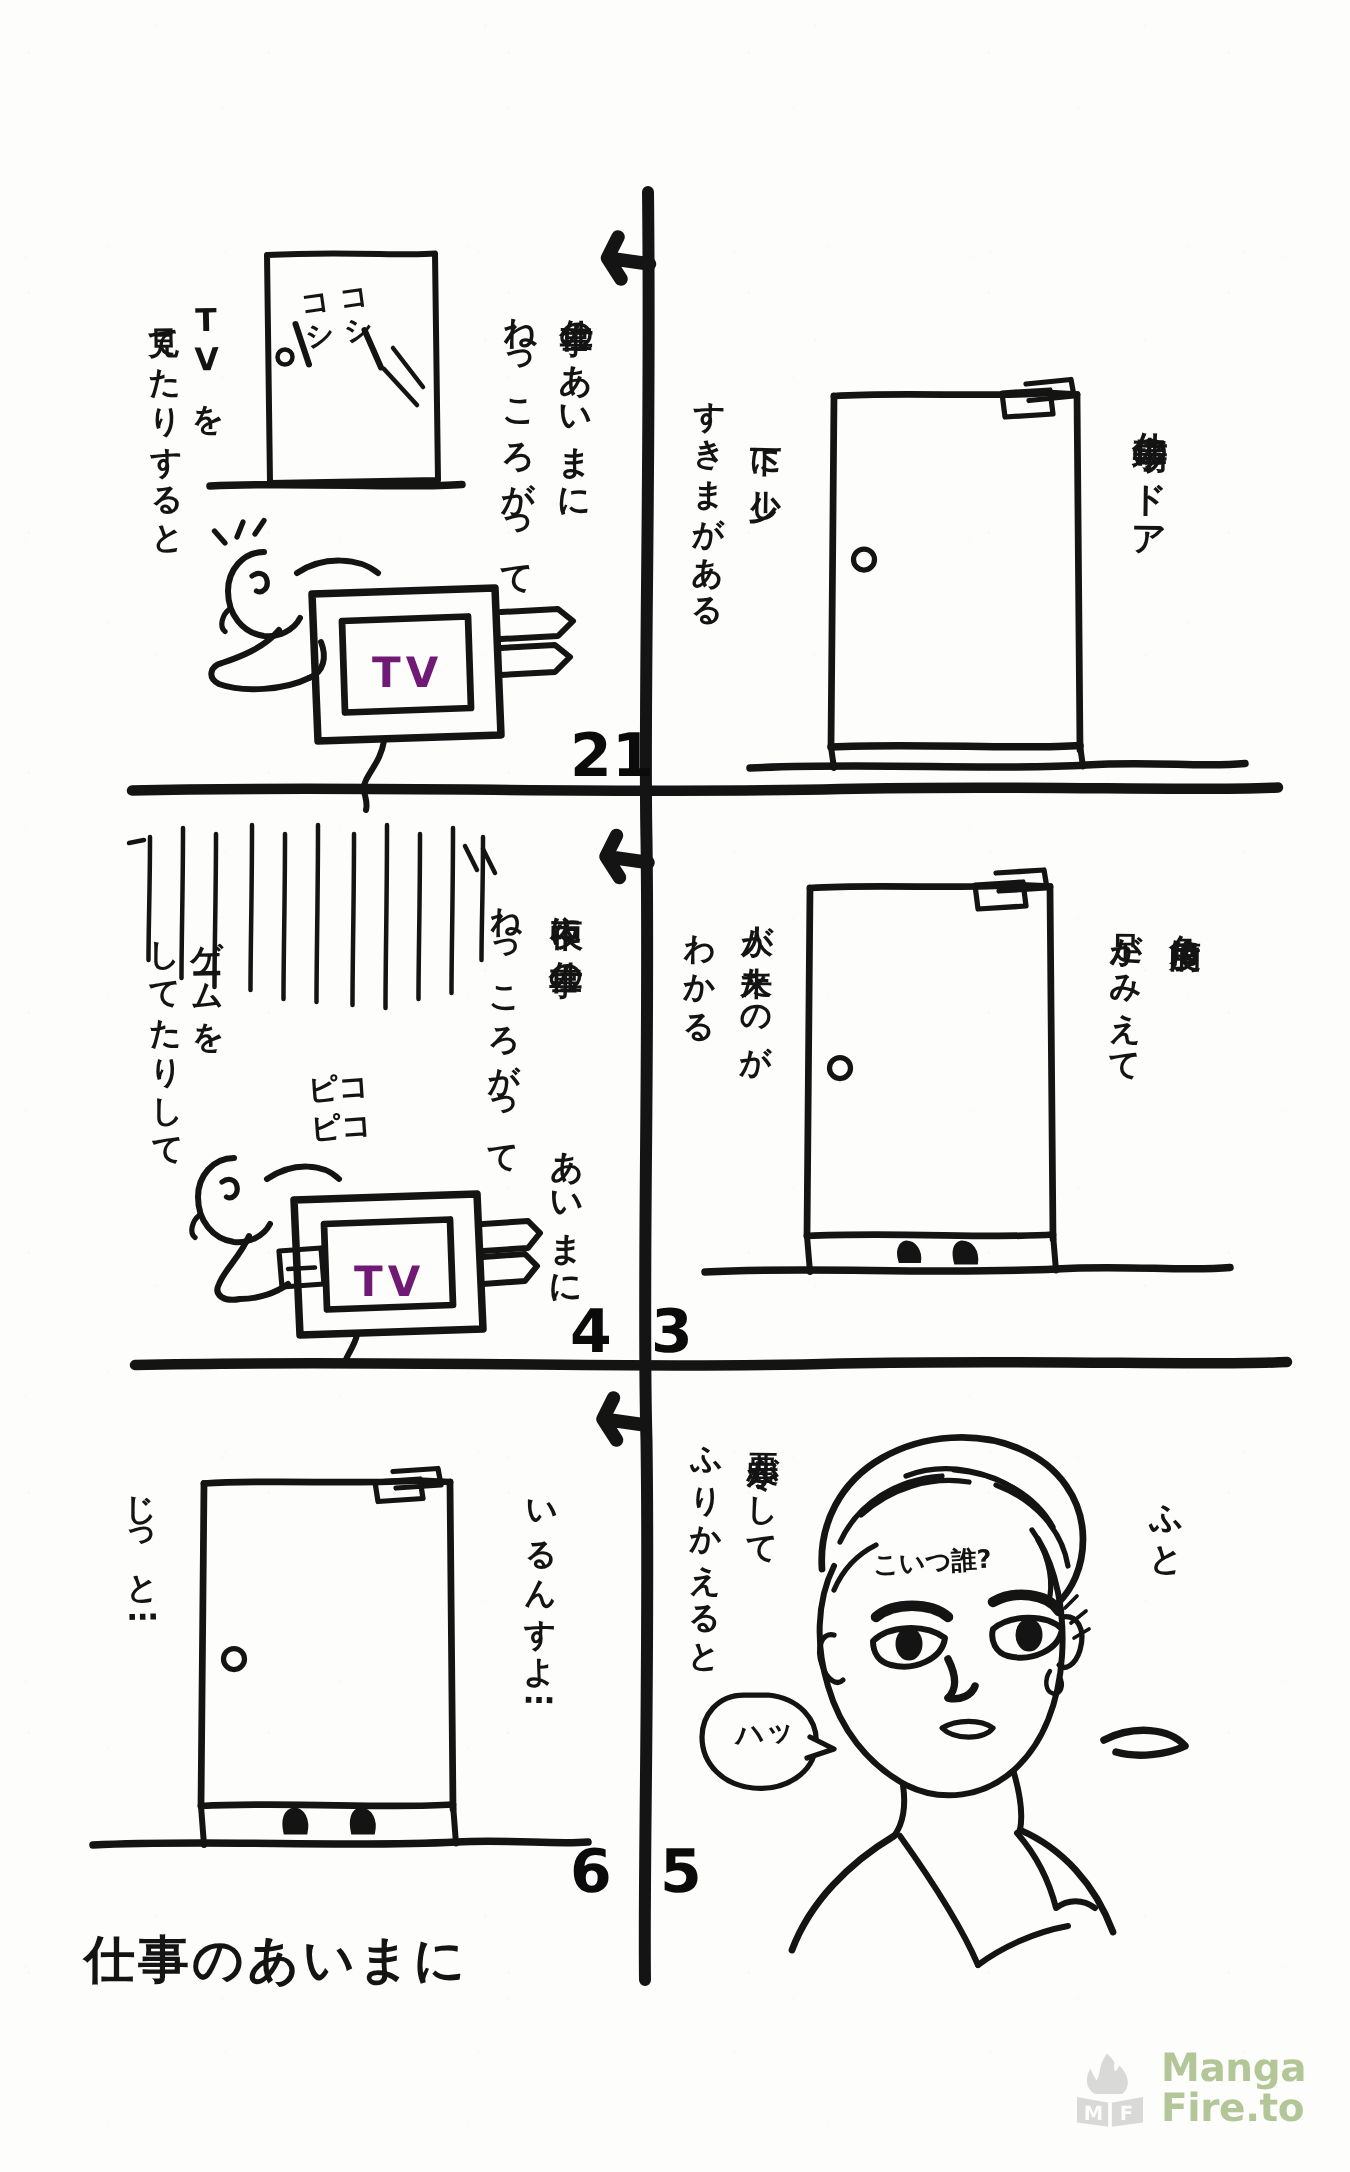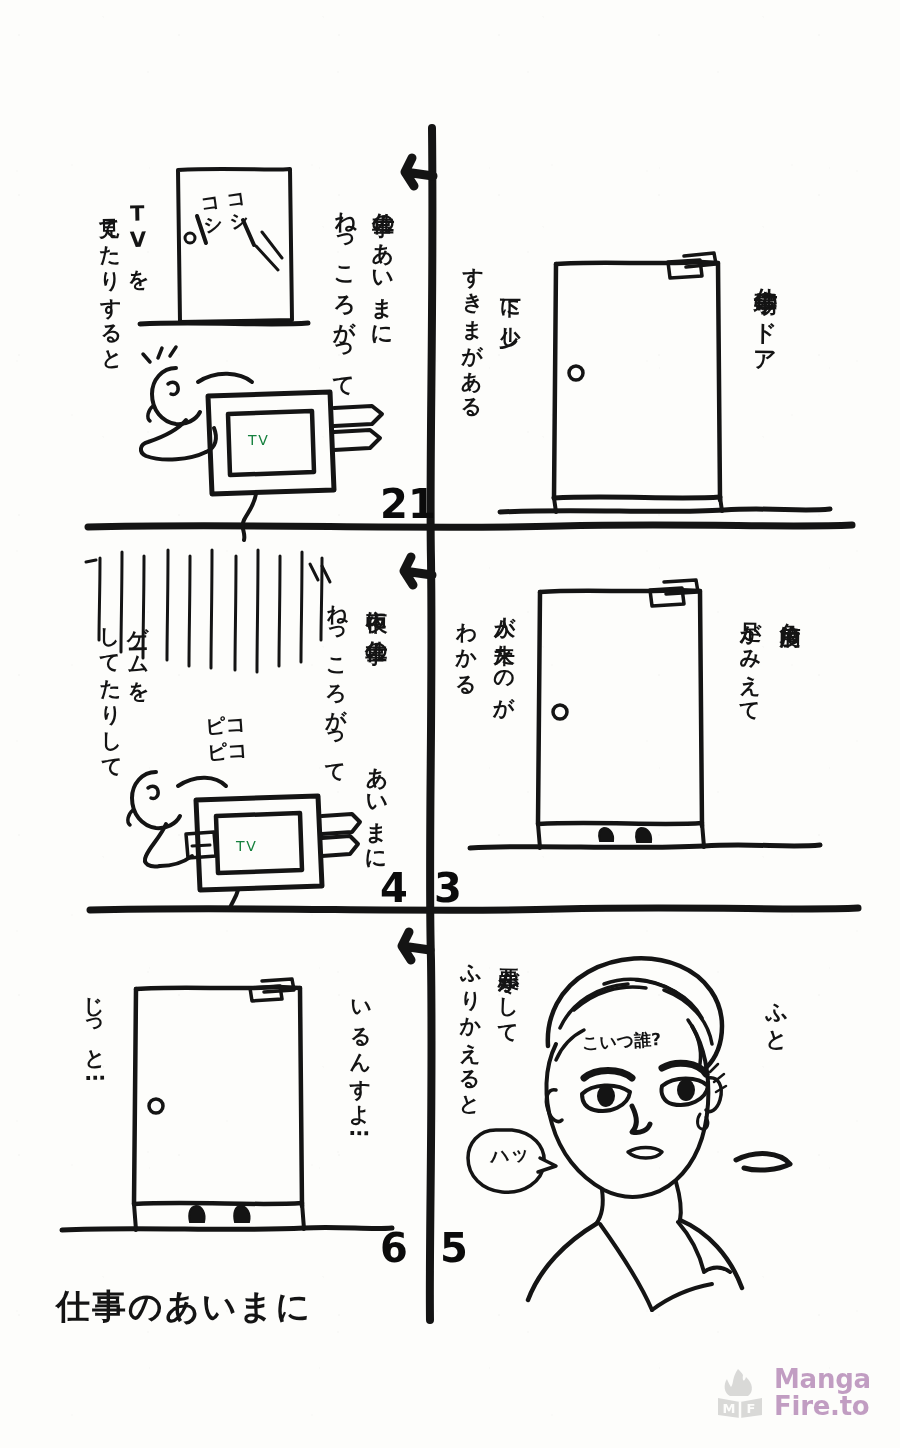--- a/index.html
+++ b/index.html
@@ -68,23 +68,23 @@
     font-family: "DejaVu Sans", "Liberation Sans", sans-serif;
     font-weight: 700;
     color: #0b0b0b;
     font-size: 40px;
     line-height: 1;
   }
 
   .tv-label {
     position: absolute;
     font-family: "DejaVu Sans", "Liberation Sans", sans-serif;
-    font-weight: 400;
-    color: #15803d;
-    font-size: 14px;
+    font-weight: 700;
+    color: #701a75;
+    font-size: 28px;
     letter-spacing: 0.12em;
   }
 
   .sfx {
     position: absolute;
     font-family: "DejaVu Sans", "Liberation Sans", sans-serif;
     font-weight: 700;
     color: #141414;
     white-space: pre;
   }
@@ -105,21 +105,21 @@
     width: 56px;
     height: 56px;
     position: relative;
     flex: 0 0 auto;
   }
   #watermark .wm-text {
     font-family: "DejaVu Sans", "Liberation Sans", sans-serif;
     font-weight: 700;
     font-size: 26px;
     line-height: 1.02;
-    color: #701a75;
+    color: #4d7c0f;
     letter-spacing: -0.01em;
   }
 </style>
 </head>
 <body>
 
 <div id="page">
 
   <div id="paper-texture"></div>
 

